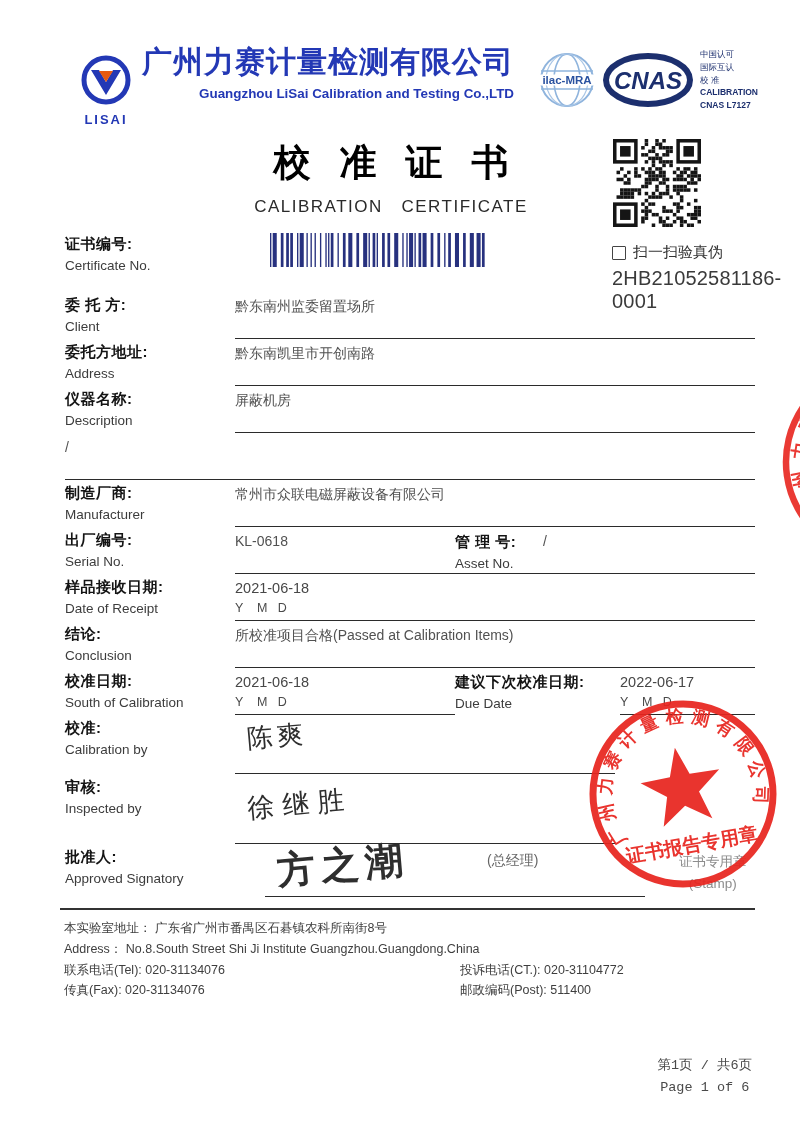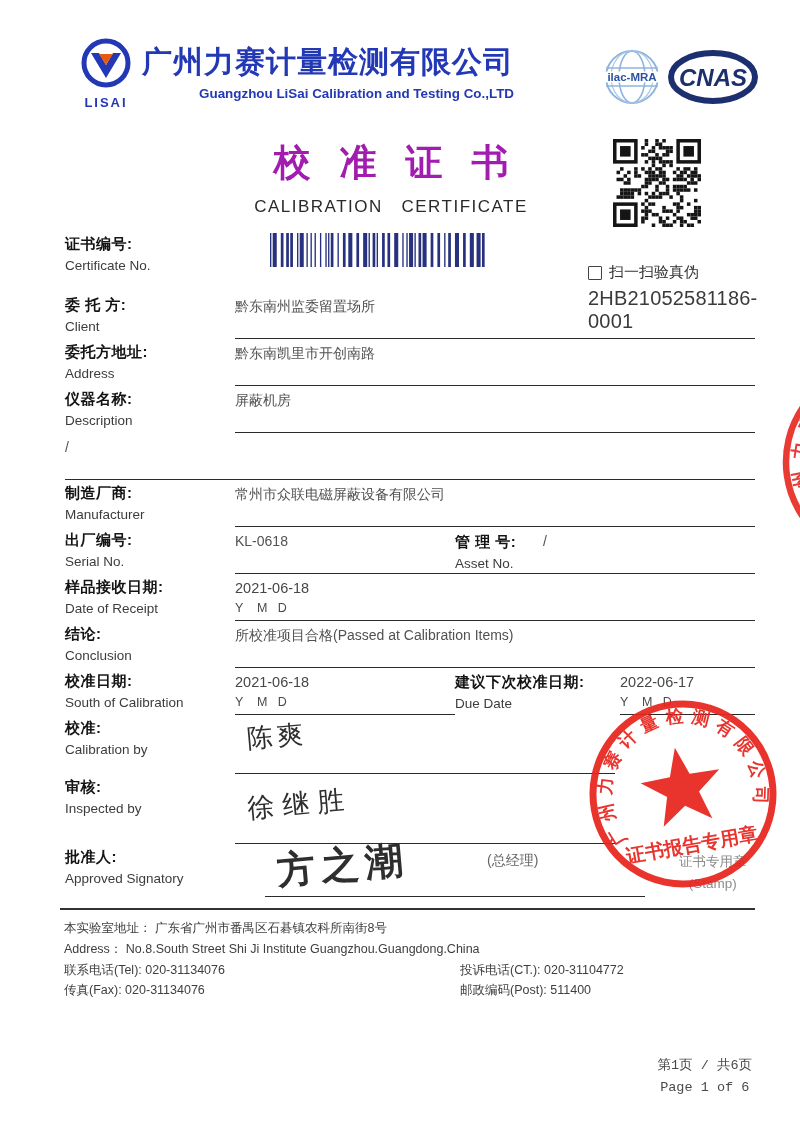--- a/index.html
+++ b/index.html
@@ -1,43 +1,43 @@
 <!DOCTYPE html>
 <html><head>
 <meta charset="utf-8">
 <style>
   html,body{margin:0;padding:0;background:#fff;}
   .page{position:relative;width:800px;height:1131px;background:#ffffff;overflow:hidden;
         font-family:"Liberation Sans","DejaVu Sans",sans-serif;color:#222;}
 
   
   .header{position:absolute;top:36px;left:70px;right:42px;height:84px;}
-  .logo{position:absolute;left:4px;top:2px;width:64px;text-align:center;}
+  .logo{position:absolute;left:4px;top:19px;width:64px;text-align:center;}
   .logo-text{color:#2338b5;font-weight:bold;font-size:13px;letter-spacing:2px;margin-top:-1px;}
   .company{position:absolute;left:72px;top:6px;}
   .company-zh{font-size:30px;font-weight:bold;color:#2338b5;letter-spacing:1px;white-space:nowrap;}
   .company-en{font-size:13.4px;font-weight:bold;color:#2338b5;margin-top:3px;white-space:nowrap;text-align:right;}
   .badges{position:absolute;right:0;top:12px;display:flex;align-items:center;gap:7px;}
   .acc-lines{font-size:8.5px;color:#1c2f6e;line-height:1.5;white-space:nowrap;}
   .acc-lines .b{font-weight:bold;}
 
   
   .title{position:absolute;top:138px;left:0;width:782px;text-align:center;}
-  .title-zh{font-size:37px;font-weight:bold;color:#a21caf;letter-spacing:29px;padding-left:29px;}
+  .title-zh{font-size:37px;font-weight:bold;color:#000000;letter-spacing:29px;padding-left:29px;}
   .title-en{font-size:17px;color:#2a2a2a;letter-spacing:1.5px;margin-top:9px;white-space:pre;}
 
   .qr{position:absolute;top:139px;left:613px;width:88px;height:88px;}
 
   
   .cert-row{position:absolute;top:233px;left:65px;right:45px;height:52px;}
   .lblzh{font-size:15px;font-weight:bold;color:#141414;letter-spacing:.5px;white-space:pre;}
   .lblen{font-size:13.5px;color:#3c3c3c;margin-top:4px;}
   .cert-lbl{position:absolute;left:0;top:2px;}
   .barcode{position:absolute;left:205px;top:0;}
-  .verify{position:absolute;left:523px;top:10px;font-size:15px;color:#333;margin-top:20px;}
+  .verify{position:absolute;left:547px;top:10px;font-size:15px;color:#333;}
   .scan-line{display:flex;align-items:center;}
   .scan-frame{width:12px;height:12px;border:1.6px solid #444;margin-right:7px;border-radius:1px;}
   .cert-no{margin-top:5px;font-size:20px;color:#3a3a3a;letter-spacing:.2px;}
 
   
   .fields{position:absolute;top:292px;left:65px;width:690px;}
   .row{display:flex;min-height:47px;}
   .lbl{width:170px;padding-top:4px;box-sizing:border-box;}
   .val{flex:1;padding-top:6px;font-size:14px;color:#515151;box-sizing:border-box;}
   .underlined{border-bottom:1.5px solid #2b2b2b;}
@@ -100,20 +100,27 @@
         <ellipse cx="29" cy="29" rx="21" ry="26" fill="none" stroke="#a9c6e6" stroke-width="1.2"></ellipse>
         <line x1="3" y1="20" x2="55" y2="20" stroke="#8fb4dd" stroke-width="1.6"></line>
         <line x1="3" y1="38" x2="55" y2="38" stroke="#8fb4dd" stroke-width="1.6"></line>
         <rect x="2" y="23.5" width="54" height="11" fill="#ffffff"></rect>
         <text x="29" y="32.5" text-anchor="middle" font-size="11.5" font-weight="bold" fill="#2a52a0">ilac-MRA</text>
       </svg>
       <svg width="90" height="56" viewBox="0 0 90 56">
         <ellipse cx="45" cy="28" rx="42" ry="24" fill="none" stroke="#1c2f6e" stroke-width="6"></ellipse>
         <text x="45" y="37" text-anchor="middle" font-size="24" font-weight="bold" font-style="italic" fill="#1c2f6e">CNAS</text>
       </svg>
+      <div class="acc-lines">
+        <div>中国认可</div>
+        <div>国际互认</div>
+        <div>校 准</div>
+        <div class="b">CALIBRATION</div>
+        <div class="b">CNAS L7127</div>
+      </div>
     </div>
   </div>
 
   <div class="title">
     <div class="title-zh">校准证书</div>
     <div class="title-en">CALIBRATION   CERTIFICATE</div>
   </div>
 
   <svg id="qr-svg" class="qr" viewBox="0 0 88 88">
       <rect x="31.68" y="0" width="3.52" height="3.52" fill="#151515"></rect>

